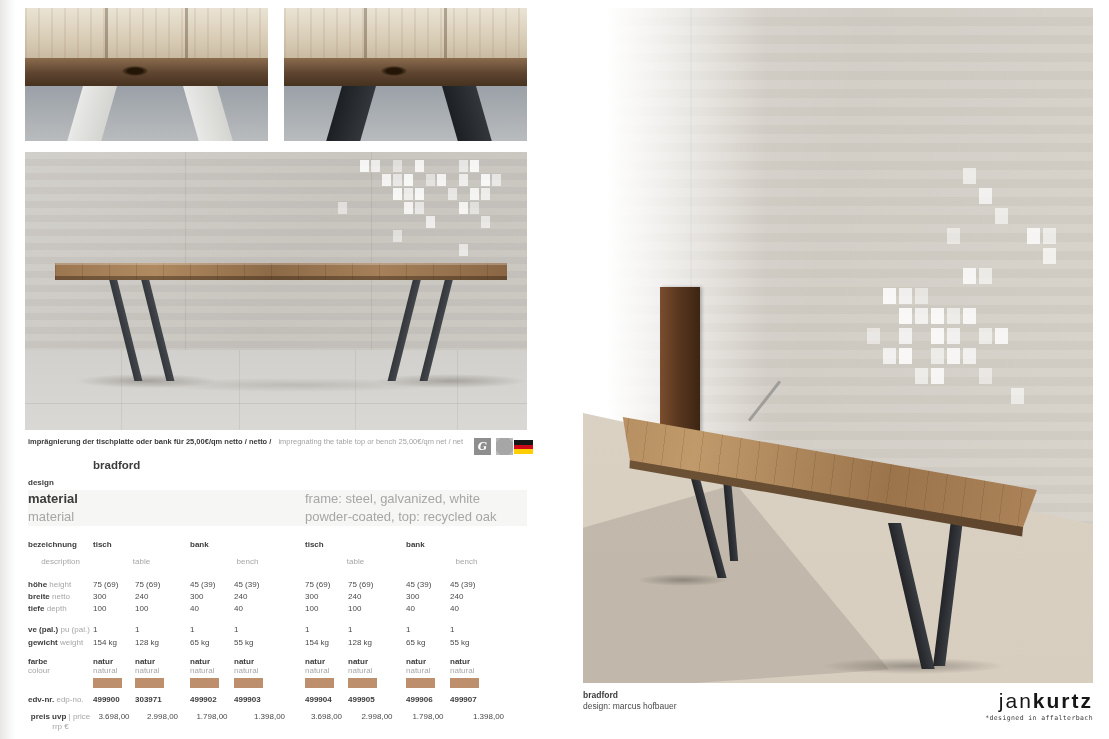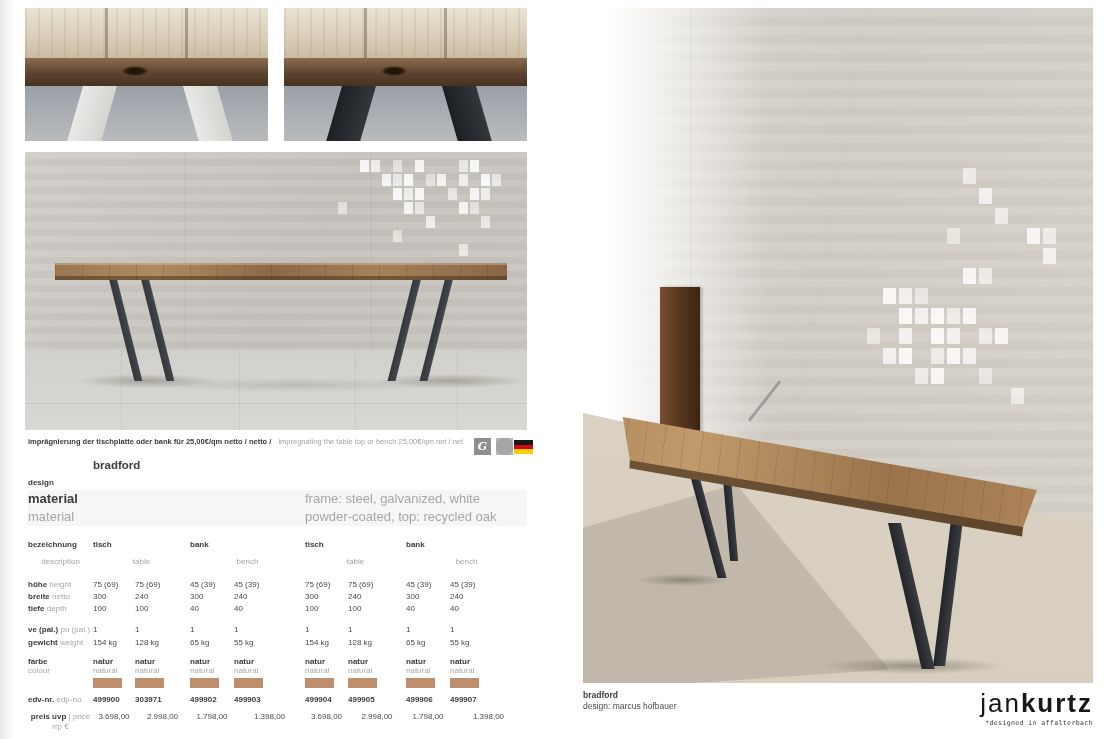--- a/index.html
+++ b/index.html
@@ -133,21 +133,21 @@
   .mat{font-size:13px;line-height:1.35;}
   .mat .c1{grid-column:2/6;} .mat .c2{grid-column:6/10;}
   .mat-band{background:#f6f6f5;}
   .span2a{grid-column:2/4;} .span2b{grid-column:4/6;} .span2c{grid-column:6/8;} .span2d{grid-column:8/10;}
   .mt3{margin-top:3px;} .mt5{margin-top:7px;} .mt6{margin-top:6px;} .mt8{margin-top:8px;text-align:center;}
   .mt10{margin-top:10px;} .mt12{margin-top:12px;} .mt14{margin-top:14px;}
   .swatch{width:29px;height:10px;background:#bd8f6d;}
   
   .rp-caption{left:583px;top:690px;font-size:8.5px;line-height:1.35;position:absolute;}
   #brand{right:16px;top:690px;position:absolute;text-align:right;color:#161616;}
-  #brand .wordmark{font-size:26px;line-height:1;letter-spacing:2px;}
+  #brand .wordmark{font-size:21px;line-height:1;letter-spacing:2px;}
   #brand .jan{font-weight:400;}
   #brand .kurtz{font-weight:bold;}
   #brand .tagline{font-family:"DejaVu Sans Mono", monospace;font-size:6.5px;color:#3a3a3a;
     letter-spacing:.4px;margin-top:3px;}
 </style>
 </head>
 <body>
 
 <div class="abs edge-left"></div>
 

